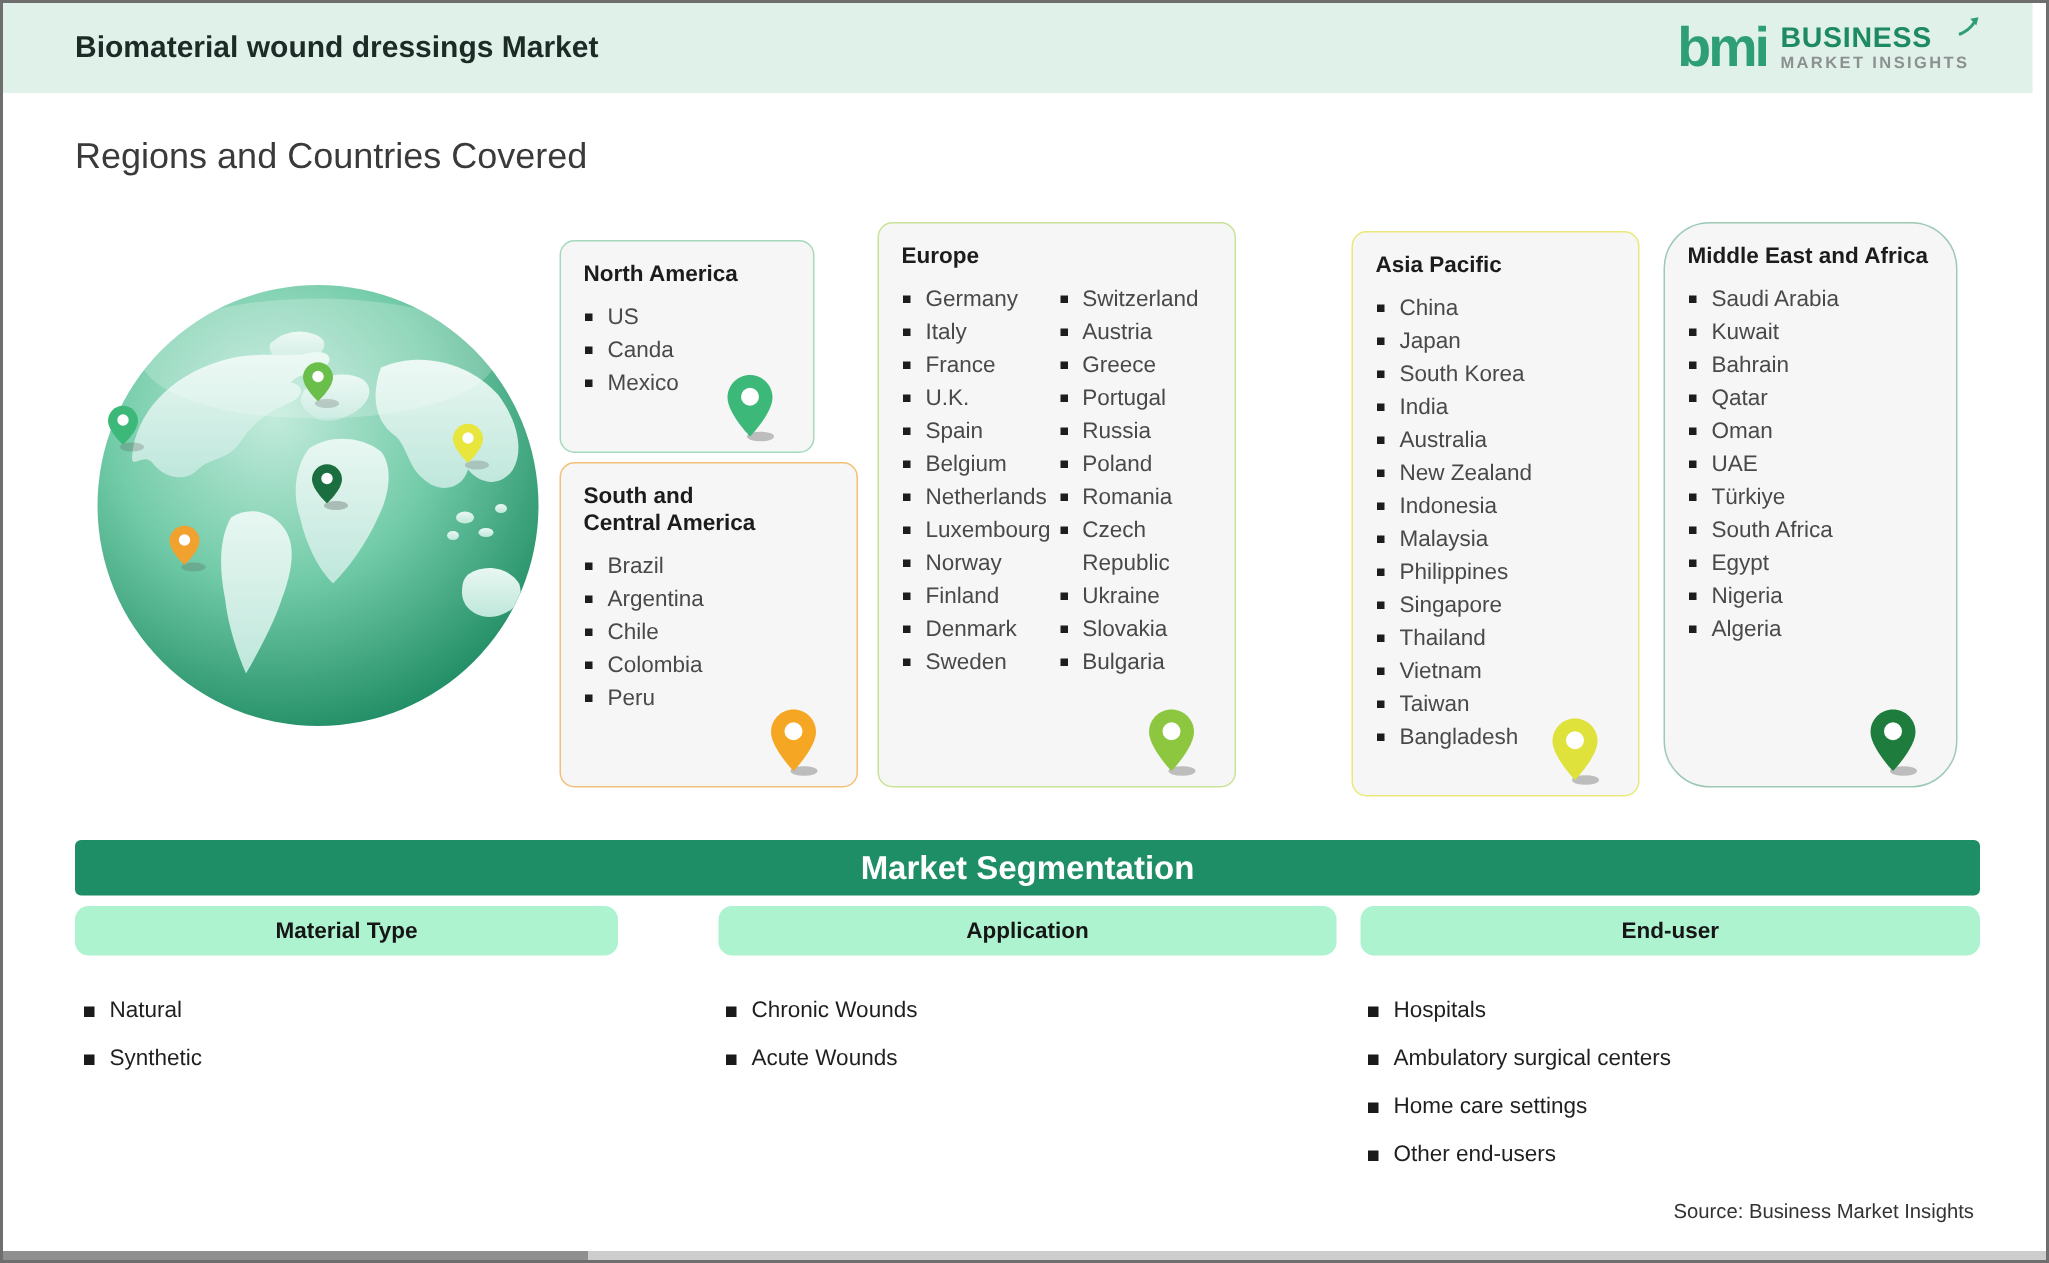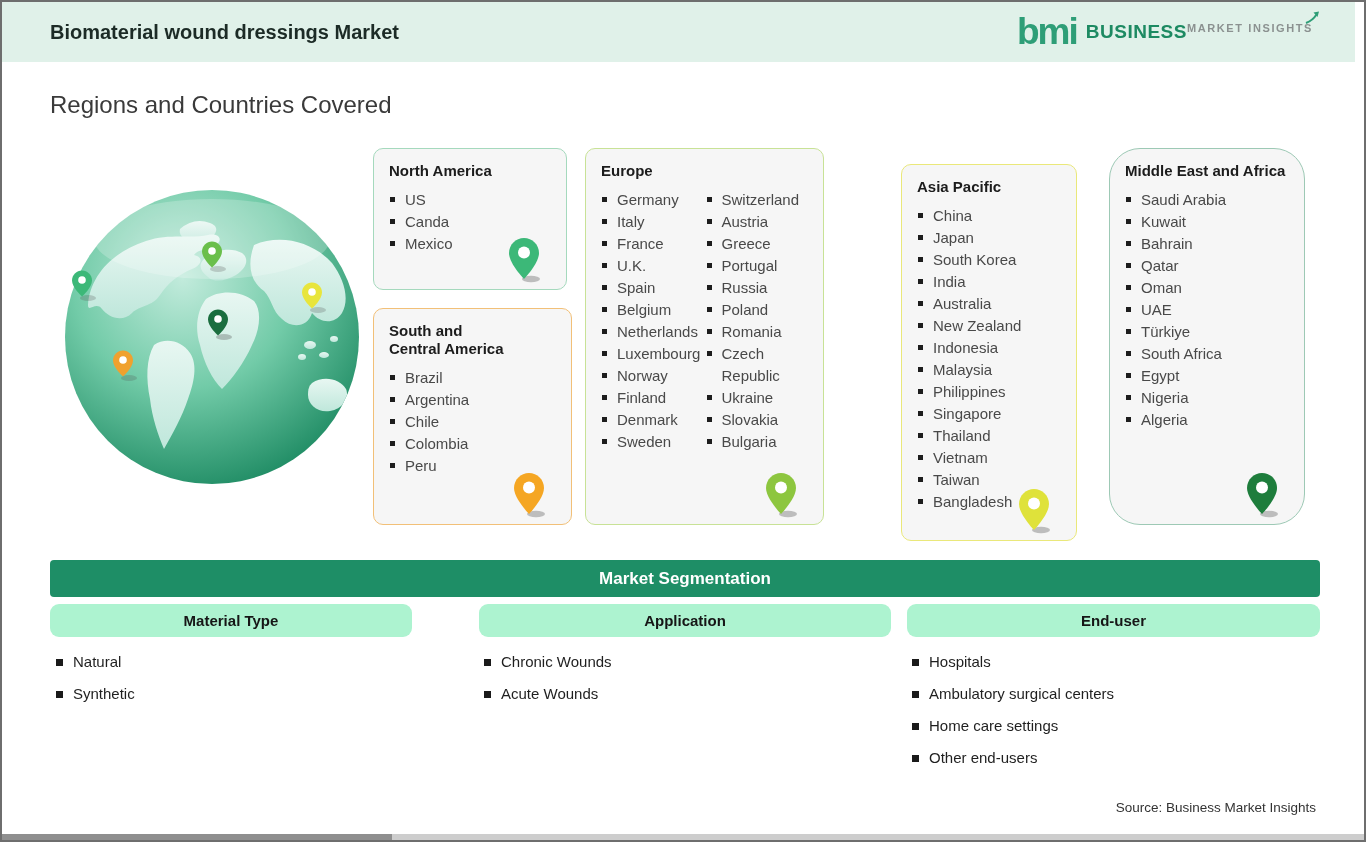--- a/index.html
+++ b/index.html
@@ -4,54 +4,54 @@
 <style>
   html,body{margin:0;padding:0;background:#fff;}
   .page{position:relative;width:1366px;height:842px;box-sizing:border-box;border:2px solid #6e6e6e;
         background:#fff;font-family:"Liberation Sans",sans-serif;overflow:hidden;}
   
   .header{position:absolute;left:0;top:0;width:1353px;height:60px;background:#e0f1e9;}
   .header-title{position:absolute;left:48px;top:0;line-height:60px;font-size:20px;font-weight:bold;color:#1c2b26;}
   .logo{position:absolute;right:42px;top:10px;display:flex;align-items:center;gap:9px;}
   .logo-mark{position:relative;font-size:37px;font-weight:600;letter-spacing:-2px;color:#2e9e77;line-height:40px;}
   .logo-arrow{position:absolute;top:-1px;right:-7px;}
-  .logo-text{display:flex;flex-direction:row;justify-content:center;}
+  .logo-text{display:flex;flex-direction:column;justify-content:center;}
   .logo-l1{font-size:19px;font-weight:bold;color:#1d8a62;letter-spacing:0.5px;line-height:20px;}
   .logo-l2{font-size:11px;font-weight:bold;color:#8b9190;letter-spacing:1.6px;line-height:13px;}
   
   .section-title{position:absolute;left:48px;top:89px;font-size:24px;color:#3a3a3a;}
   
   .globe{position:absolute;left:60px;top:185px;width:300px;height:300px;}
   
   .region-box{position:absolute;background:#f6f6f6;border:1px solid #ccc;border-radius:10px;
               padding:13px 14px;box-sizing:border-box;}
   .region-box h3{margin:0 0 9px 1px;font-size:15px;font-weight:bold;color:#1c1c1c;line-height:18px;}
   ul{margin:0;padding:0;list-style:none;}
   .country-list li{position:relative;font-size:15px;color:#494949;line-height:22px;padding-left:17px;}
   .country-list li::before{content:"";position:absolute;left:2px;top:8px;width:5px;height:5px;background:#1d1d1d;}
-  .box-na{left:371px;top:146px;width:194px;height:142px;border-color:#a5d9bd;}
+  .box-na{left:371px;top:158px;width:170px;height:142px;border-color:#a5d9bd;}
   .box-sca{left:371px;top:306px;width:199px;height:217px;border-color:#f2c078;}
   .box-sca h3{max-width:122px;}
   .box-eu{left:583px;top:146px;width:239px;height:377px;border-color:#c8e296;}
   .box-eu .cols{display:flex;}
   .box-eu .cols ul{width:142px;}
-  .box-ap{left:899px;top:162px;width:176px;height:377px;border-color:#eae87a;}
+  .box-ap{left:899px;top:152px;width:192px;height:377px;border-color:#eae87a;}
   .box-mea{left:1107px;top:146px;width:196px;height:377px;border-color:#9dc9b5;border-radius:31px;}
   .box-pin{position:absolute;right:24px;bottom:6px;width:36px;height:46px;}
   .pin-na{color:#3cb878}.pin-sca{color:#f5a623}.pin-eu{color:#8dc63f}.pin-ap{color:#dfe23a}.pin-mea{color:#1e7d3c}
   
   .seg-banner{position:absolute;left:48px;top:558px;width:1270px;height:37px;background:#1e8e66;border-radius:4px;
-              color:#fff;font-size:17px;font-weight:bold;text-align:center;line-height:37px;}
+              color:#fff;font-size:22px;font-weight:bold;text-align:center;line-height:37px;}
   .pill{position:absolute;top:602px;height:33px;background:#adf3d0;border-radius:9px;text-align:center;
         line-height:33px;font-size:15px;font-weight:bold;color:#161616;}
   .pill-1{left:48px;width:362px;}
   .pill-2{left:477px;width:412px;}
   .pill-3{left:905px;width:413px;}
   .seg-list{position:absolute;top:651px;}
-  .seg-list li{position:relative;font-size:15px;color:#1f1f1f;line-height:18px;margin-bottom:14px;padding-left:17px;}
+  .seg-list li{position:relative;font-size:15px;color:#1f1f1f;line-height:18px;margin-bottom:14px;padding-left:17px;margin-top:12px;}
   .seg-list li::before{content:"";position:absolute;left:0;top:6px;width:7px;height:7px;background:#1a1a1a;}
   .seg-list-1{left:54px;}
   .seg-list-2{left:482px;}
   .seg-list-3{left:910px;}
   
   .source{position:absolute;right:48px;top:798px;font-size:13.5px;color:#333;}
   .scrollbar{position:absolute;left:0;bottom:0;width:100%;height:6px;background:#cdcdcd;}
   .scroll-thumb{width:390px;height:6px;background:#8f8f8f;}
 </style>
 </head>

